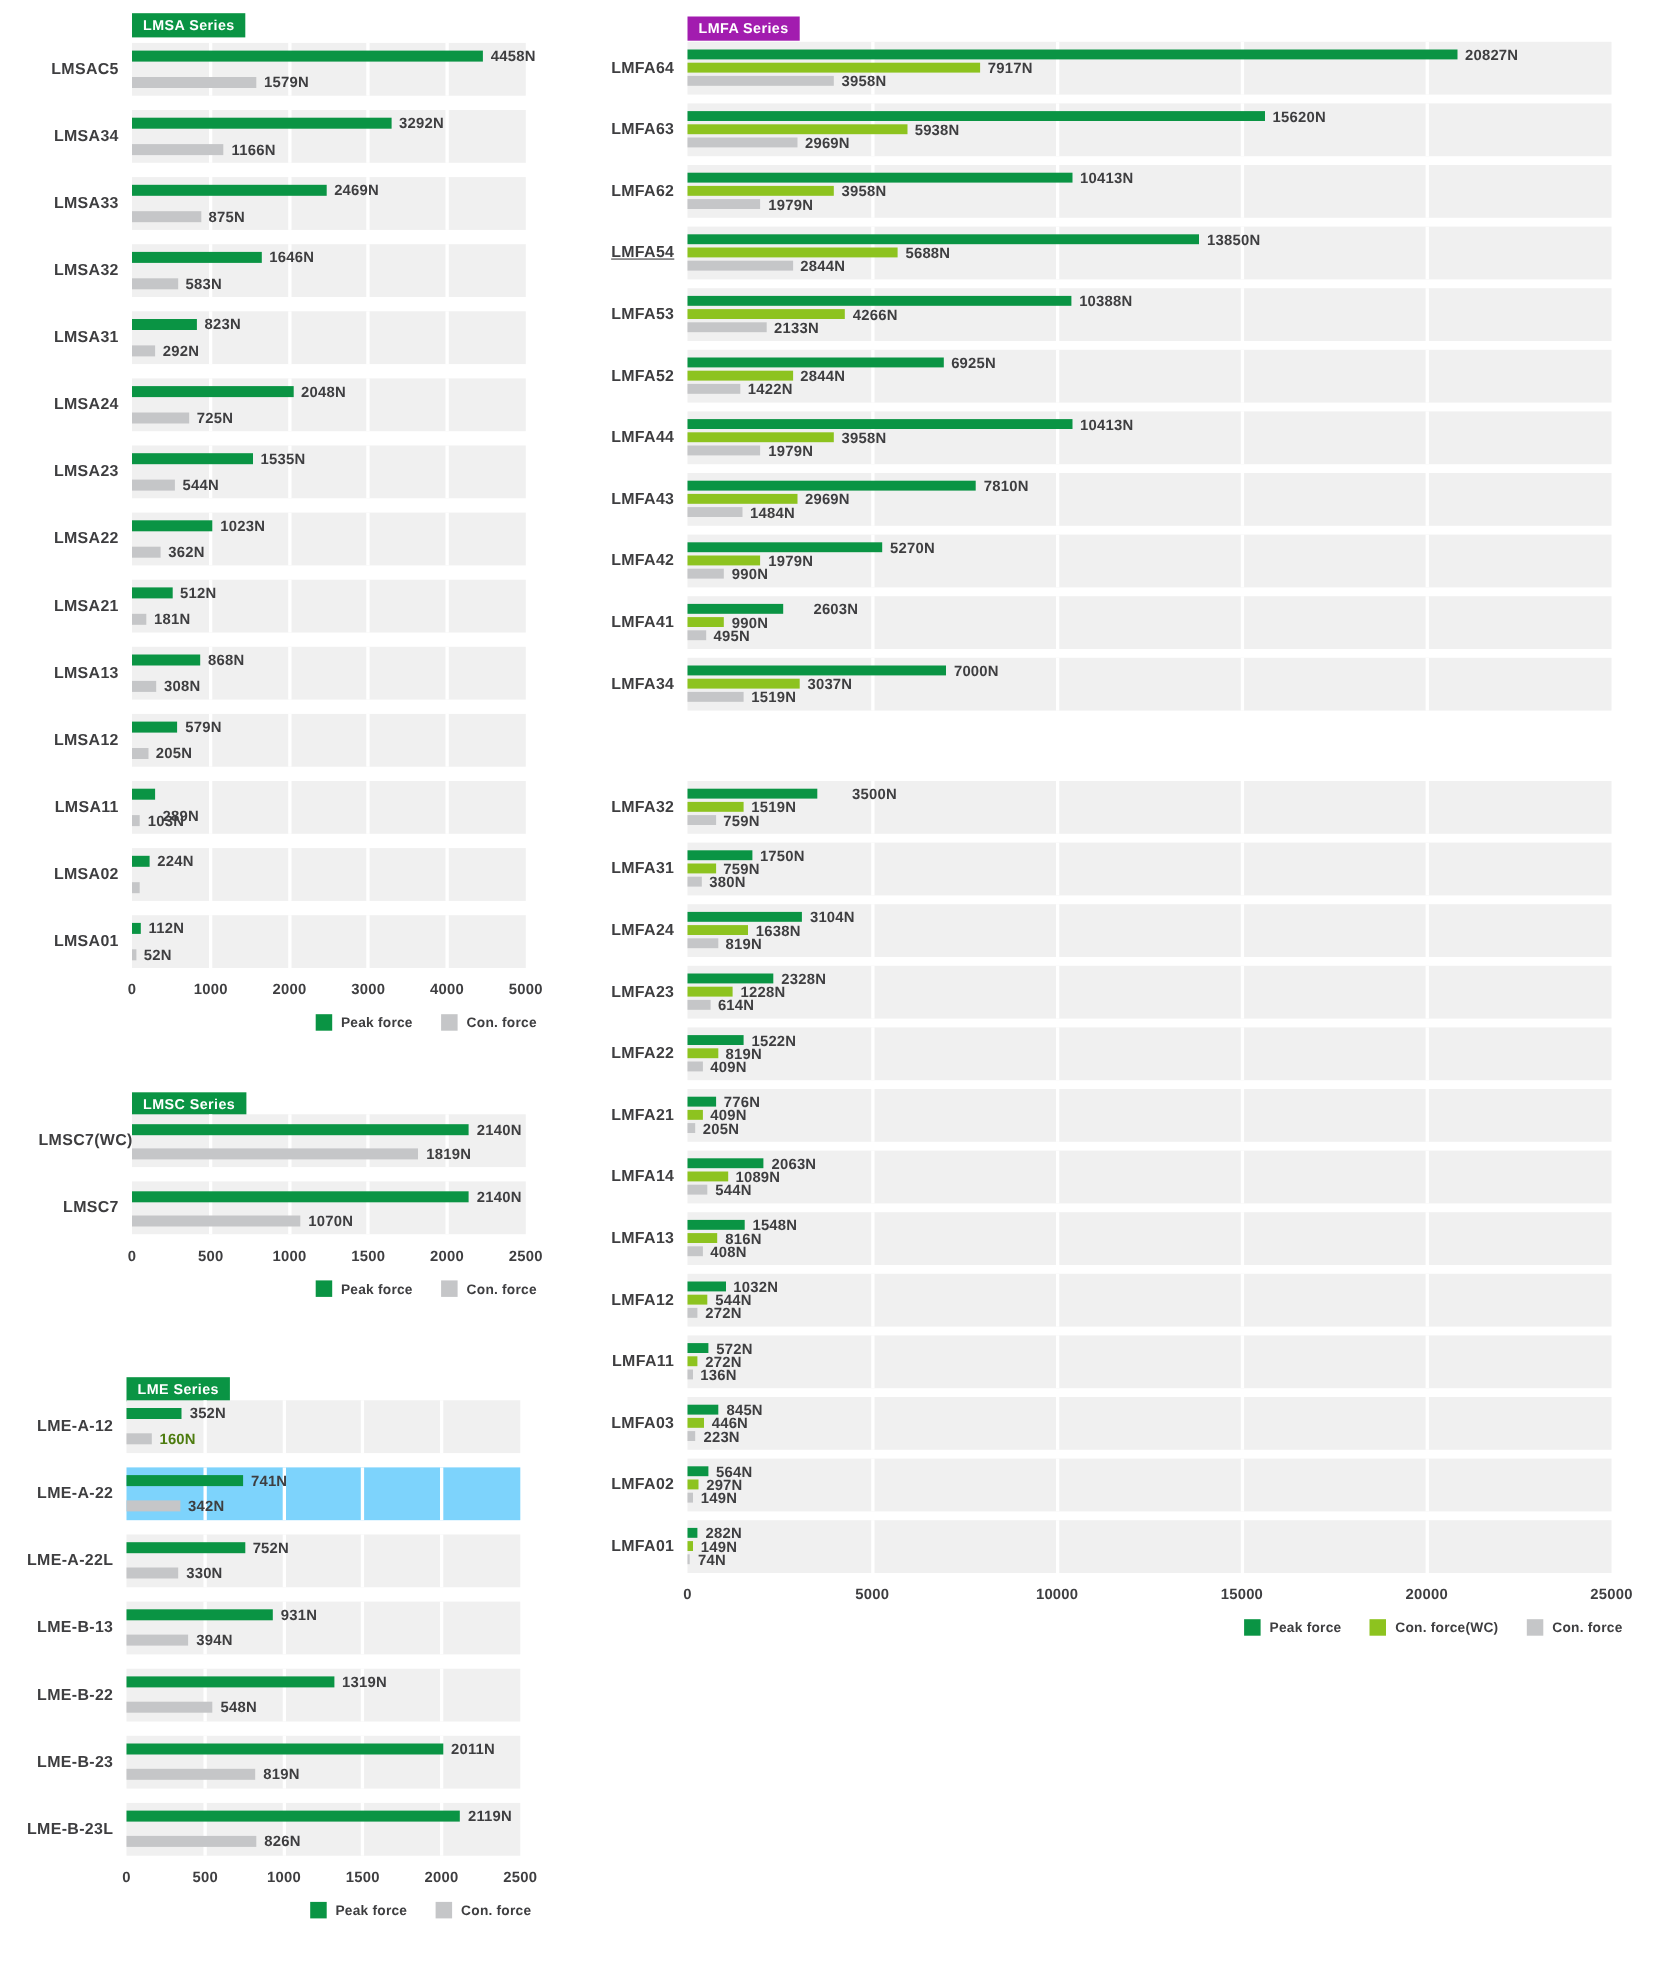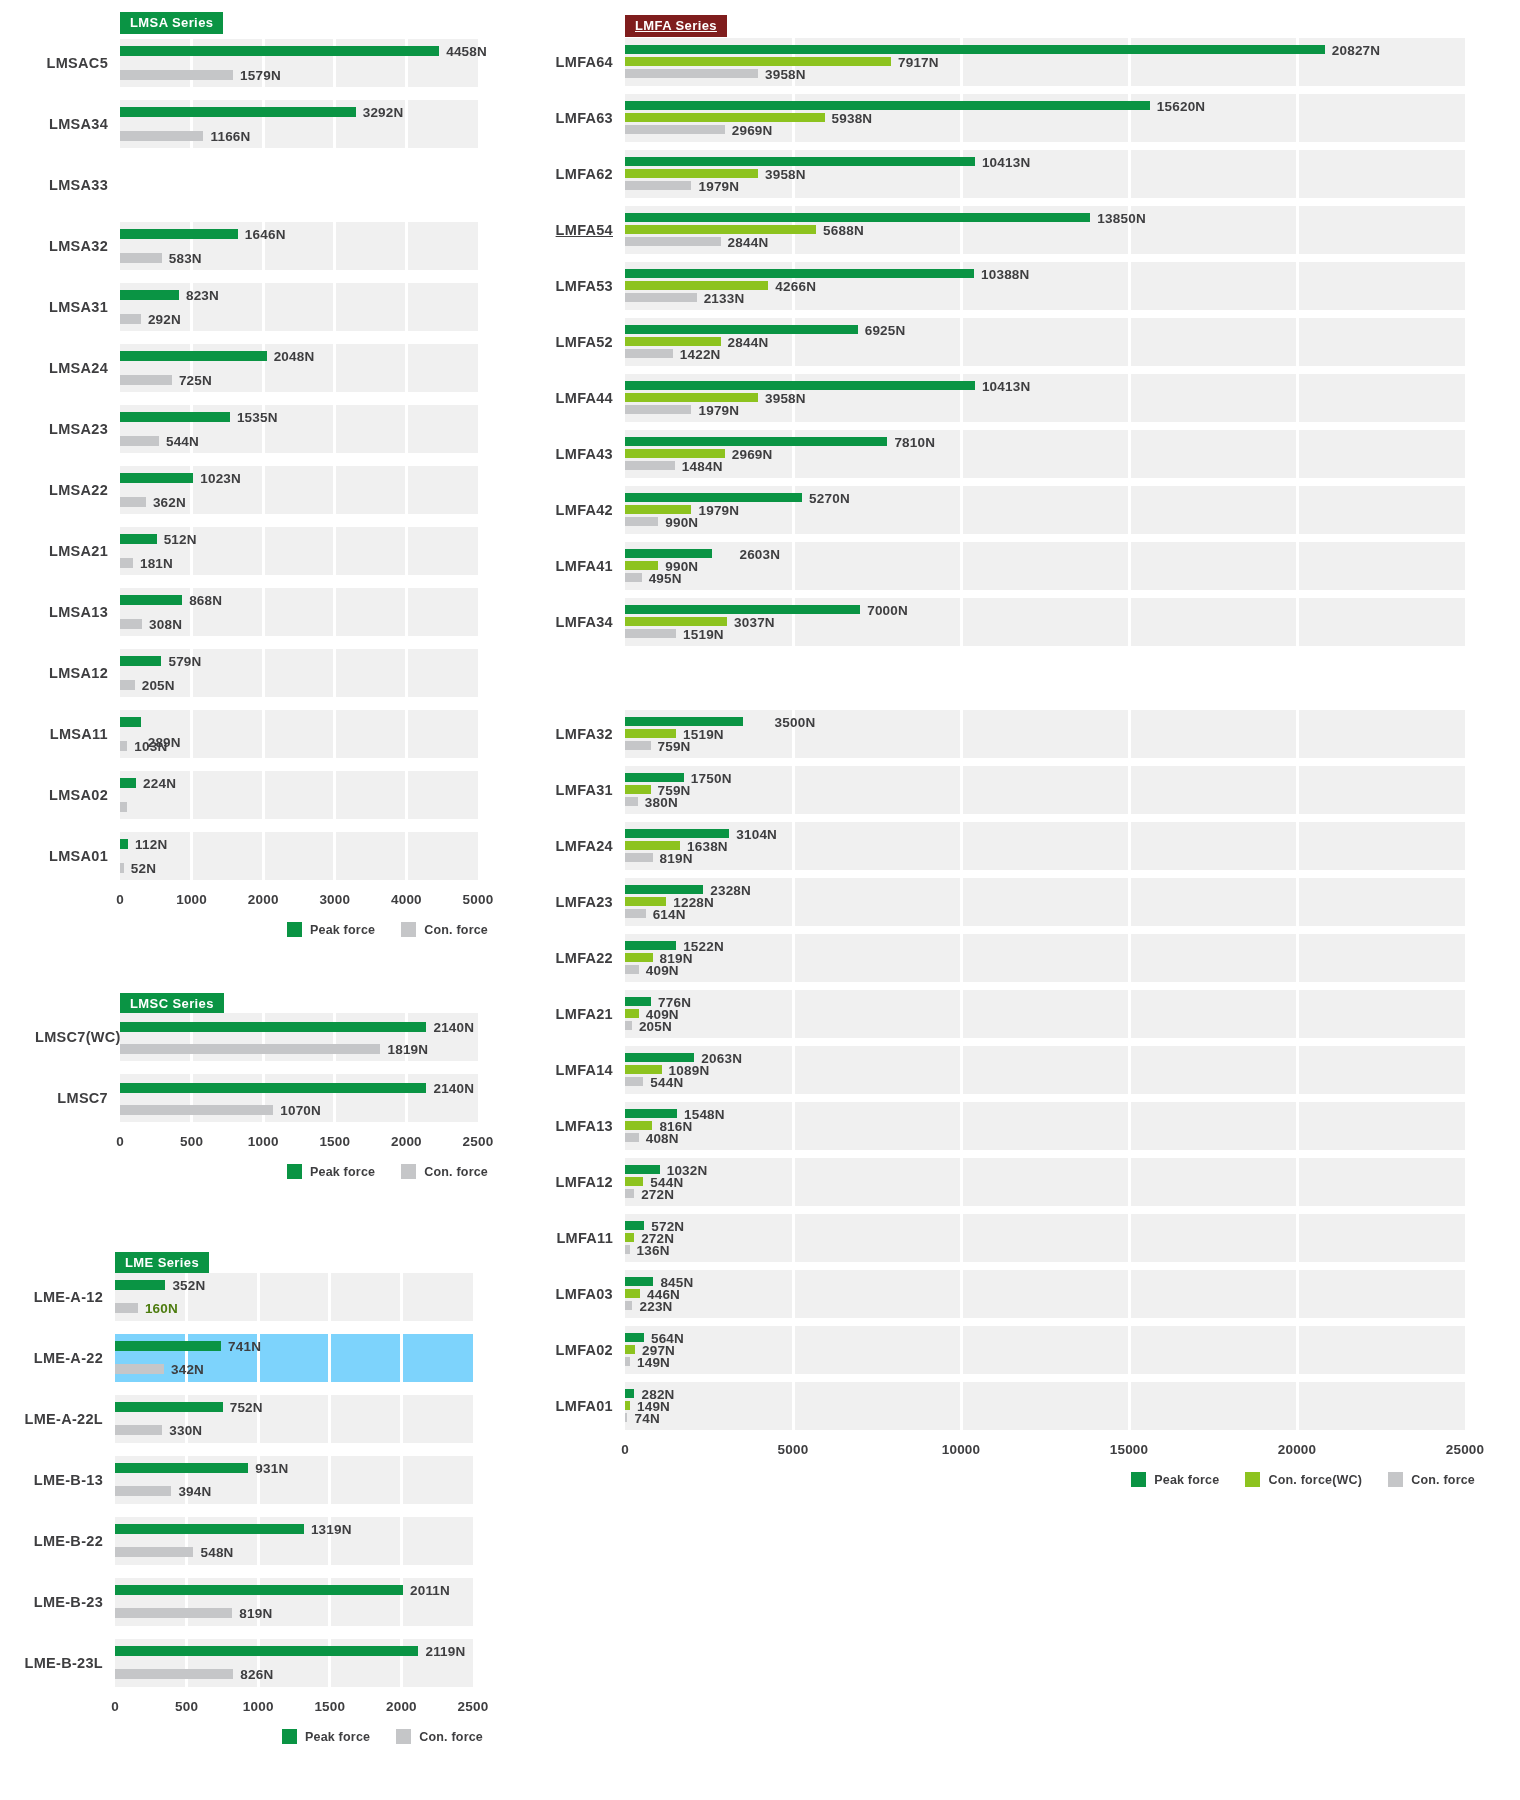--- a/index.html
+++ b/index.html
@@ -71,20 +71,30 @@
             <div class="grid" style="left: 60%; background: rgb(255, 255, 255);"></div>
             <div class="grid" style="left: 80%; background: rgb(255, 255, 255);"></div>
             <div class="bar" style="top: 7px; height: 10px; width: 65.84%; background: rgb(10, 148, 68);"></div>
             <span class="val" style="left: calc(65.84% + 7px); top: 12px; color: rgb(62, 62, 64);">3292N</span>
             <div class="bar" style="top: 31px; height: 10px; width: 23.32%; background: rgb(197, 198, 200);"></div>
             <span class="val" style="left: calc(23.32% + 7px); top: 36px; color: rgb(62, 62, 64);">1166N</span>
           </div>
         </div>
         <div class="row" style="top: 149px; width: 443px; height: 48px;">
           <div class="cat" style="width: 73px; line-height: 48px;">LMSA33</div>
+          <div class="plot" style="left: 85px; width: 358px; height: 48px; background: rgb(240, 240, 240);">
+            <div class="grid" style="left: 20%; background: rgb(255, 255, 255);"></div>
+            <div class="grid" style="left: 40%; background: rgb(255, 255, 255);"></div>
+            <div class="grid" style="left: 60%; background: rgb(255, 255, 255);"></div>
+            <div class="grid" style="left: 80%; background: rgb(255, 255, 255);"></div>
+            <div class="bar" style="top: 7px; height: 10px; width: 49.38%; background: rgb(10, 148, 68);"></div>
+            <span class="val" style="left: calc(49.38% + 7px); top: 12px; color: rgb(62, 62, 64);">2469N</span>
+            <div class="bar" style="top: 31px; height: 10px; width: 17.5%; background: rgb(197, 198, 200);"></div>
+            <span class="val" style="left: calc(17.5% + 7px); top: 36px; color: rgb(62, 62, 64);">875N</span>
+          </div>
         </div>
         <div class="row" style="top: 210px; width: 443px; height: 48px;">
           <div class="cat" style="width: 73px; line-height: 48px;">LMSA32</div>
           <div class="plot" style="left: 85px; width: 358px; height: 48px; background: rgb(240, 240, 240);">
             <div class="grid" style="left: 20%; background: rgb(255, 255, 255);"></div>
             <div class="grid" style="left: 40%; background: rgb(255, 255, 255);"></div>
             <div class="grid" style="left: 60%; background: rgb(255, 255, 255);"></div>
             <div class="grid" style="left: 80%; background: rgb(255, 255, 255);"></div>
             <div class="bar" style="top: 7px; height: 10px; width: 32.92%; background: rgb(10, 148, 68);"></div>
             <span class="val" style="left: calc(32.92% + 7px); top: 12px; color: rgb(62, 62, 64);">1646N</span>
@@ -237,21 +247,21 @@
           </span>
           <span class="legend-item">
             <span class="sw" style="background: rgb(197, 198, 200);"></span>
             <span class="legend-label" style="color: rgb(62, 62, 64);">Con. force</span>
           </span>
         </div>
       </div>
   </section>
 
   <section class="chart" id="chart-1" style="left: 520px; top: 15px; width: 1035px; height: 1487px;">
-    <div class="badge" style="left: 105px; background: #7f1d1d; color: rgb(255, 255, 255); text-decoration: underline;">LMFA Series</div>
+    <div class="badge" style="left: 105px; background: #a21caf; color: rgb(255, 255, 255);">LMFA Series</div>
     <div class="chart-body">
         <div class="row" style="top: 23px; width: 945px; height: 48px;">
           <div class="cat" style="width: 93px; line-height: 48px;">LMFA64</div>
           <div class="plot" style="left: 105px; width: 840px; height: 48px; background: rgb(240, 240, 240);">
             <div class="grid" style="left: 20%; background: rgb(255, 255, 255);"></div>
             <div class="grid" style="left: 40%; background: rgb(255, 255, 255);"></div>
             <div class="grid" style="left: 60%; background: rgb(255, 255, 255);"></div>
             <div class="grid" style="left: 80%; background: rgb(255, 255, 255);"></div>
             <div class="bar" style="top: 7px; height: 9px; width: 83.308%; background: rgb(10, 148, 68);"></div>
             <span class="val" style="left: calc(83.308% + 7px); top: 11.5px; color: rgb(62, 62, 64);">20827N</span>

